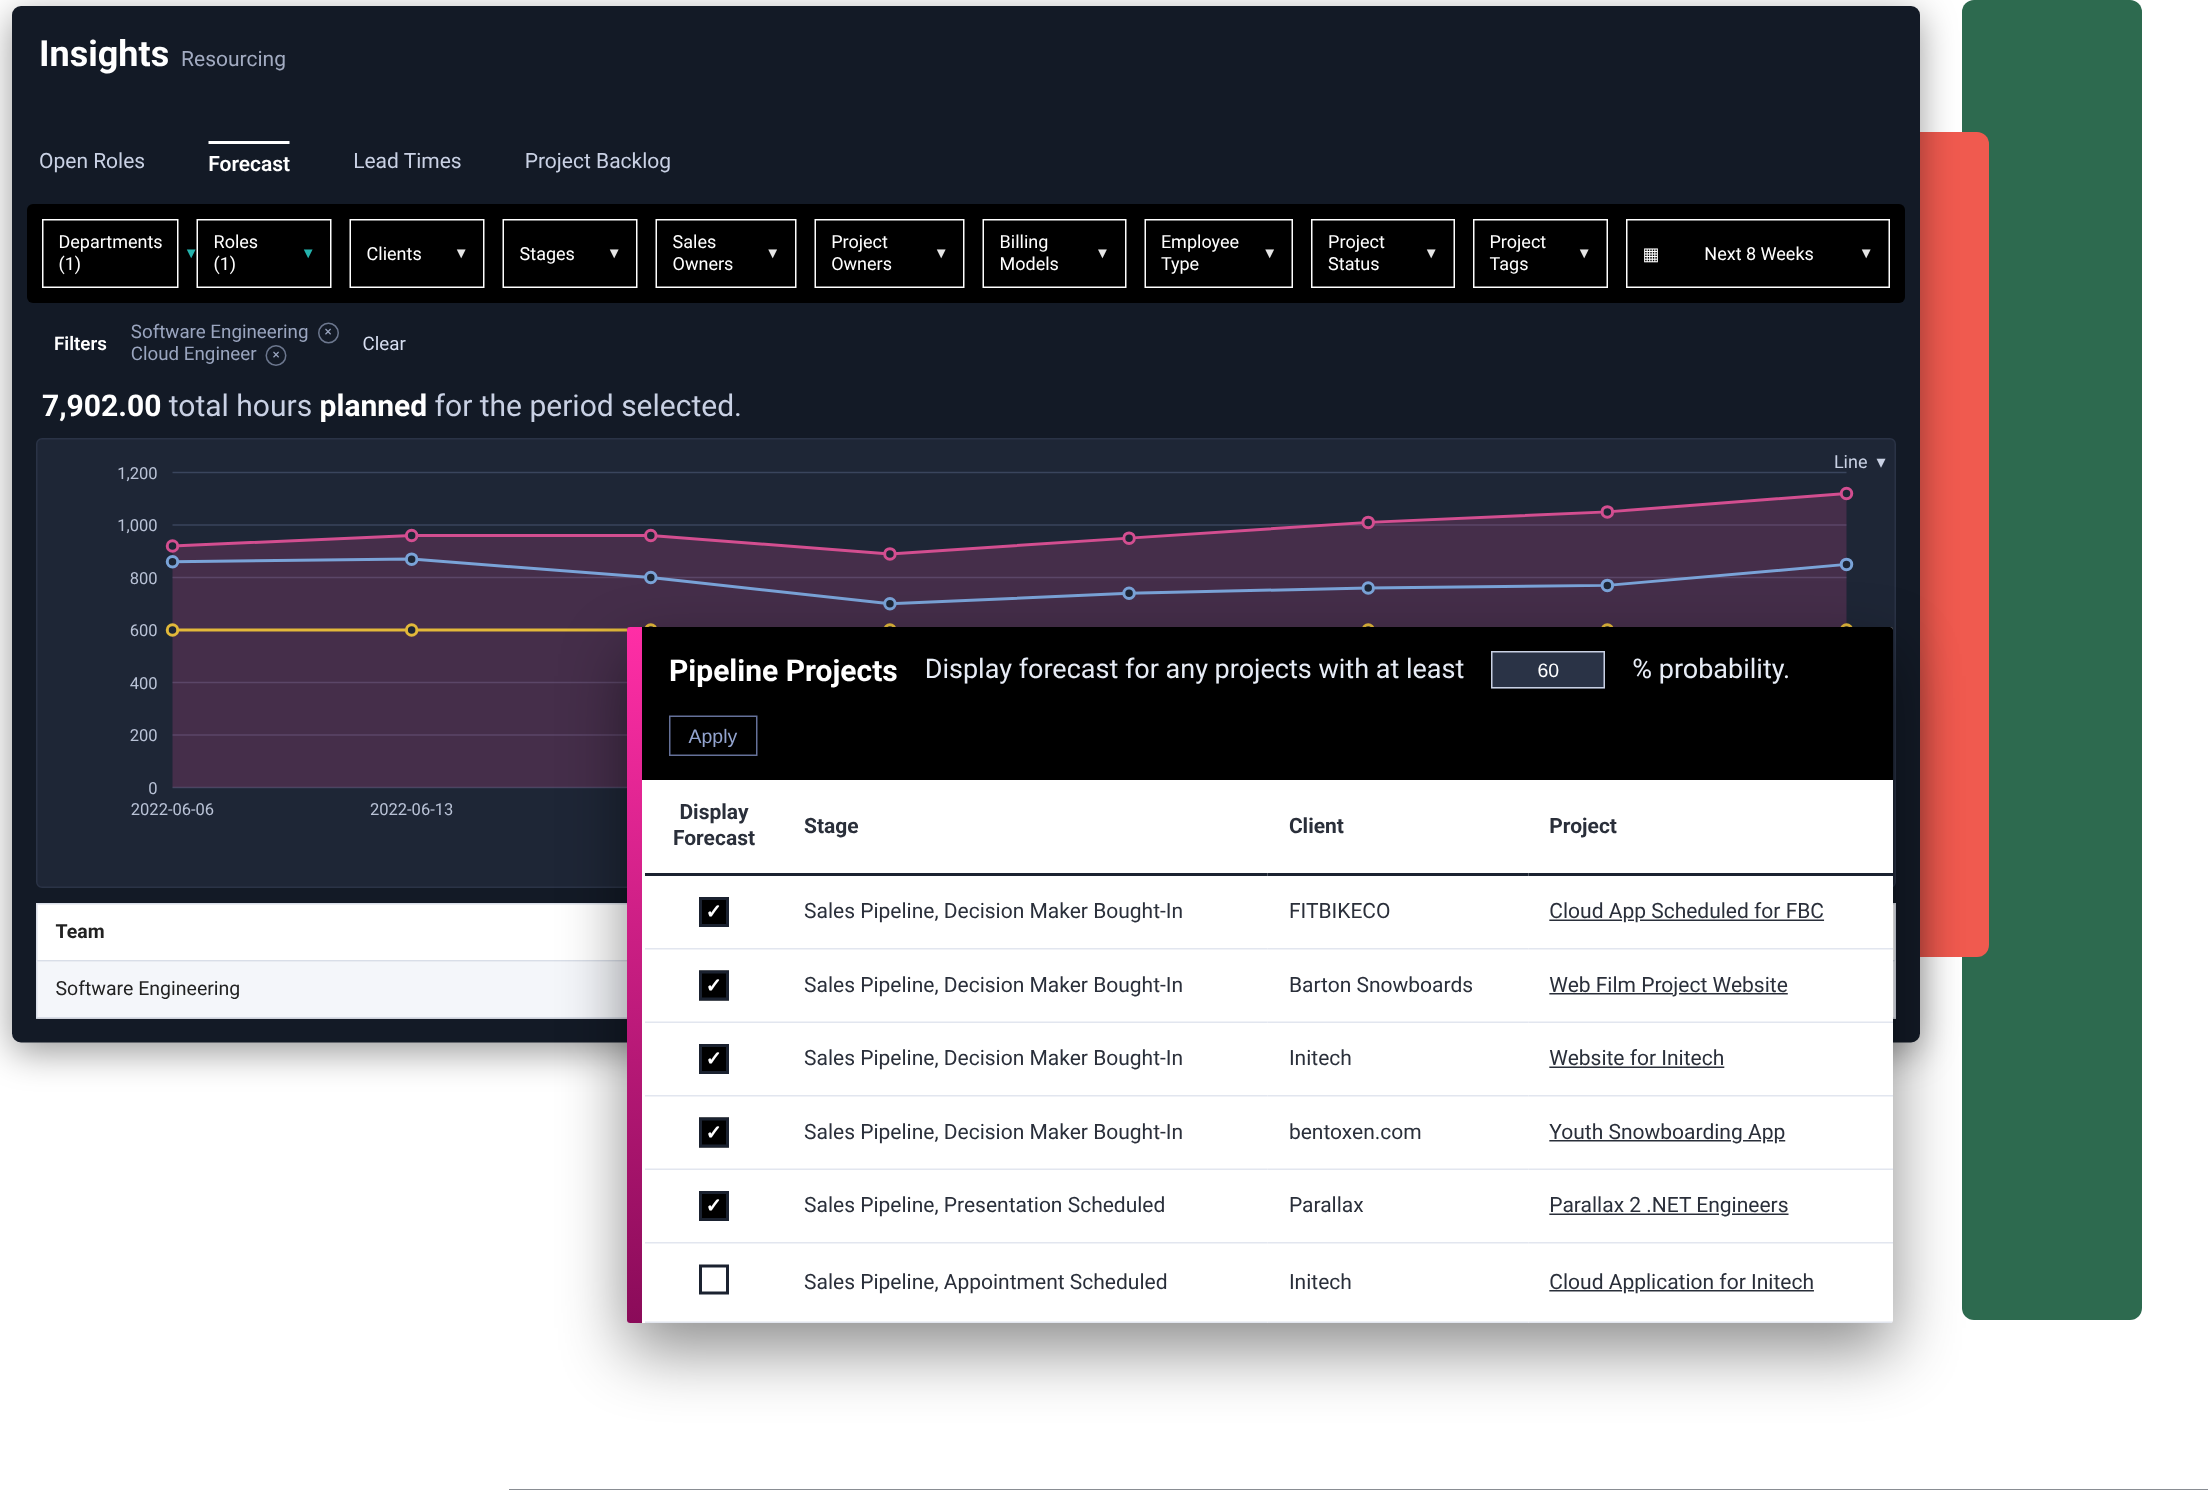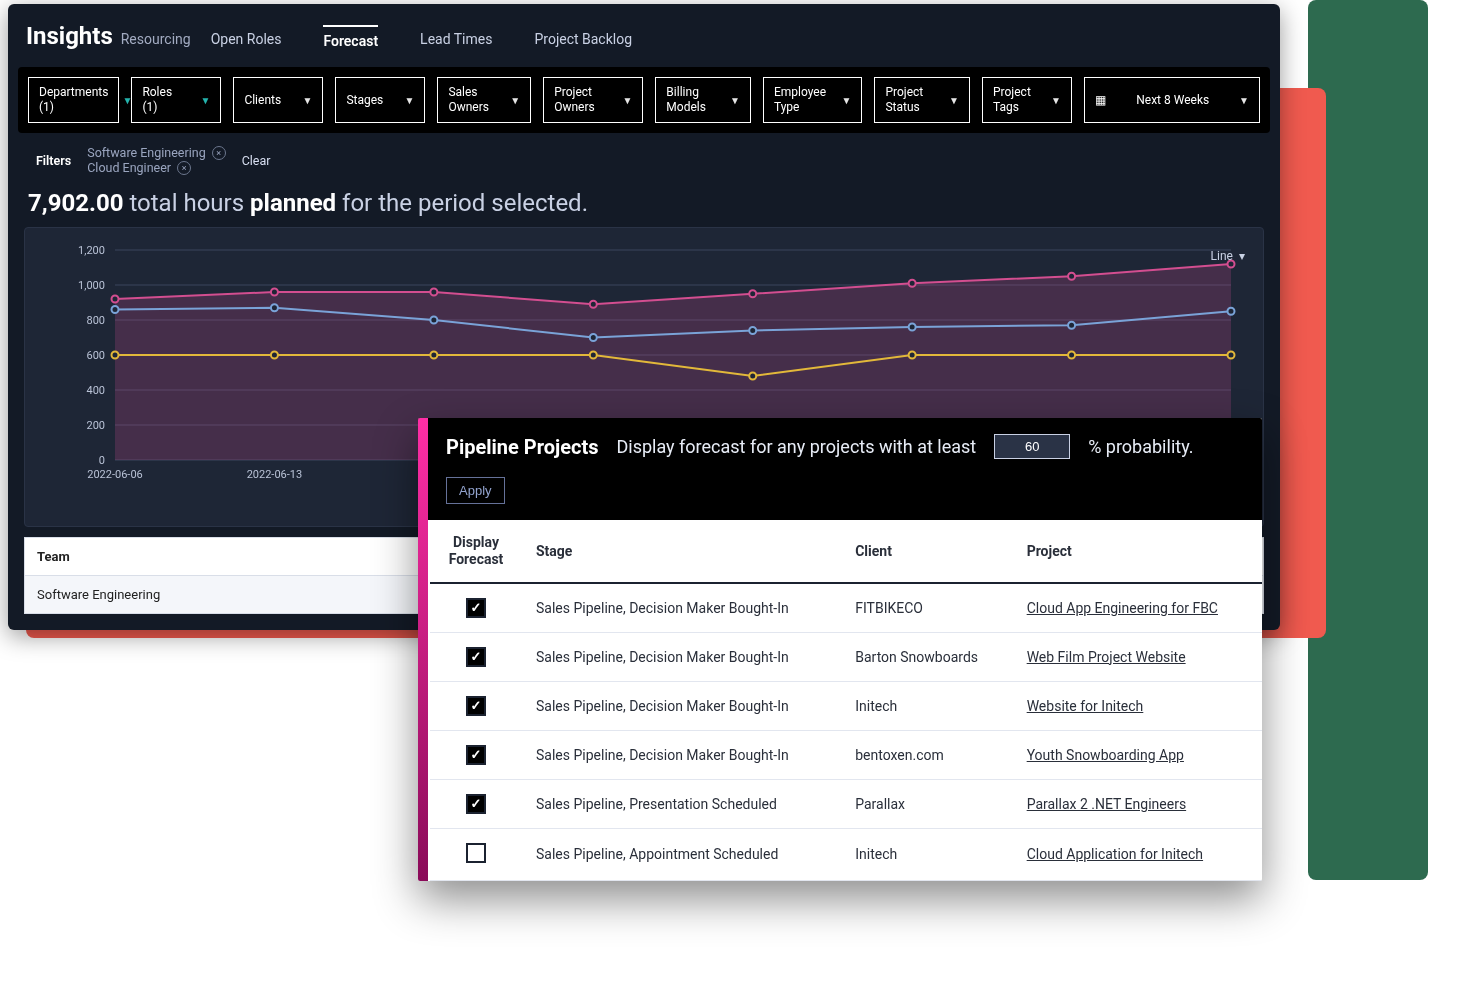--- a/index.html
+++ b/index.html
@@ -4,47 +4,47 @@
 <style>
   * { box-sizing: border-box; margin: 0; padding: 0; }
   body { font-family: -apple-system, BlinkMacSystemFont, "Segoe UI", Roboto, sans-serif; background:#fff; width:1472px; height:993px; position:relative; overflow:hidden; }
 
   
   .bg-red   { position:absolute; top:88px; left:26px; width:1300px; height:550px; background:#f05a4f; border-radius:8px; }
   .bg-green { position:absolute; top:0; left:1308px; width:120px; height:880px; background:#2d6a4f; border-radius:8px; }
 
   .app { position:absolute; top:4px; left:8px; width:1272px; background:#131a26; color:#e2e6ef; border-radius:6px; box-shadow:0 6px 24px rgba(0,0,0,.4); padding-bottom:16px; }
 
-  .topbar { display:flex; align-items:baseline; gap:20px; padding:18px 18px 12px 18px; }
+  .topbar { display:flex; align-items:baseline; gap:44px; padding:18px 18px 12px 18px;flex-direction:column; }
   .brand  { font-size:24px; font-weight:700; color:#fff; }
   .brand-sub { font-size:14px; color:#a2abc1; font-weight:400; margin-left:4px; }
   .tabs { display:flex; gap:42px; font-size:14px; }
   .tab  { color:#c9d1e4; cursor:pointer; padding:6px 0;text-align:center; }
   .tab.active { color:#fff; border-top:2px solid #fff; font-weight:600; }
 
   .filters-bar { margin:0 10px; background:#000; border-radius:4px; padding:10px 10px; display:flex; gap:12px; flex-wrap:nowrap; }
   .fbtn { border:1.5px solid #fff; background:#000; color:#fff; font-size:12px; padding:7px 10px; display:flex; align-items:center; justify-content:space-between; gap:14px; min-width:90px; cursor:pointer; }
   .fbtn .caret { font-size:10px; opacity:.9; }
   .fbtn .caret.teal { color:#29c7c0; }
   .fbtn.range { min-width:176px; justify-content:flex-start; gap:14px; }
   .fbtn.range .spacer { flex:1; text-align:center; }
   .fbtn-lbl { line-height:1.25; }
 
   .applied { display:flex; align-items:center; gap:16px; padding:12px 20px 6px 28px; font-size:12.5px; color:#b9c2d6; }
   .applied .label { color:#fff; font-weight:600; }
   .chip { color:#9aa5bf; display:flex; align-items:center; gap:6px; }
   .chip .x { border:1px solid #6c778e; border-radius:50%; width:14px; height:14px; display:inline-flex; align-items:center; justify-content:center; font-size:9px; }
   .clear { color:#d7def0; }
 
-  .summary { padding:8px 20px 10px 20px; font-size:24px; color:#c9d1e4; }
+  .summary { padding:8px 20px 10px 20px; font-size:20px; color:#c9d1e4; }
   .summary .num { font-weight:700; color:#fff; }
   .summary .planned { font-weight:700; color:#fff; }
 
   .chart-card { margin:0 16px; background:#1e2636; border:1px solid #2a3346; border-radius:4px; padding:8px 18px 12px 10px; position:relative; }
-  .chart-toggle { position:absolute; top:8px; right:18px; font-size:12px; color:#c9d1e4; display:flex; align-items:center; gap:6px; cursor:pointer;margin-top:13px; }
+  .chart-toggle { position:absolute; top:8px; right:6px; font-size:12px; color:#c9d1e4; display:flex; align-items:center; gap:6px; cursor:pointer; }
   svg.chart { display:block; }
   .legend-row { text-align:center; font-size:12px; color:#c9d1e4; padding-top:4px; }
   .legend-swatch { display:inline-block; width:28px; height:12px; background:#196a64; border:1px solid #29c7c0; vertical-align:middle; margin-right:6px; }
 
   .data-table { margin:10px 16px 0 16px; width:calc(100% - 32px); border-collapse:collapse; background:#fff; color:#222; font-size:13px; }
   .data-table th, .data-table td { text-align:left; padding:11px 12px; border:1px solid #d9dee8; }
   .data-table th { background:#fff; font-weight:700; }
   .data-table td { background:#f4f6fa; }
 
   
@@ -244,21 +244,21 @@
       <th>Stage</th>
       <th>Client</th>
       <th>Project</th>
     </tr>
       </thead>
     <tbody id="pipebody">
         <tr>
           <td class="df"><span class="cb checked"></span></td>
           <td>Sales Pipeline, Decision Maker Bought-In</td>
           <td>FITBIKECO</td>
-          <td><a href="#" class="plink">Cloud App Engineering for FBC</a></td>
+          <td><a href="#" class="plink">Cloud App Scheduled for FBC</a></td>
         </tr>
         <tr>
           <td class="df"><span class="cb checked"></span></td>
           <td>Sales Pipeline, Decision Maker Bought-In</td>
           <td>Barton Snowboards</td>
           <td><a href="#" class="plink">Web Film Project Website</a></td>
         </tr>
         <tr>
           <td class="df"><span class="cb checked"></span></td>
           <td>Sales Pipeline, Decision Maker Bought-In</td>

